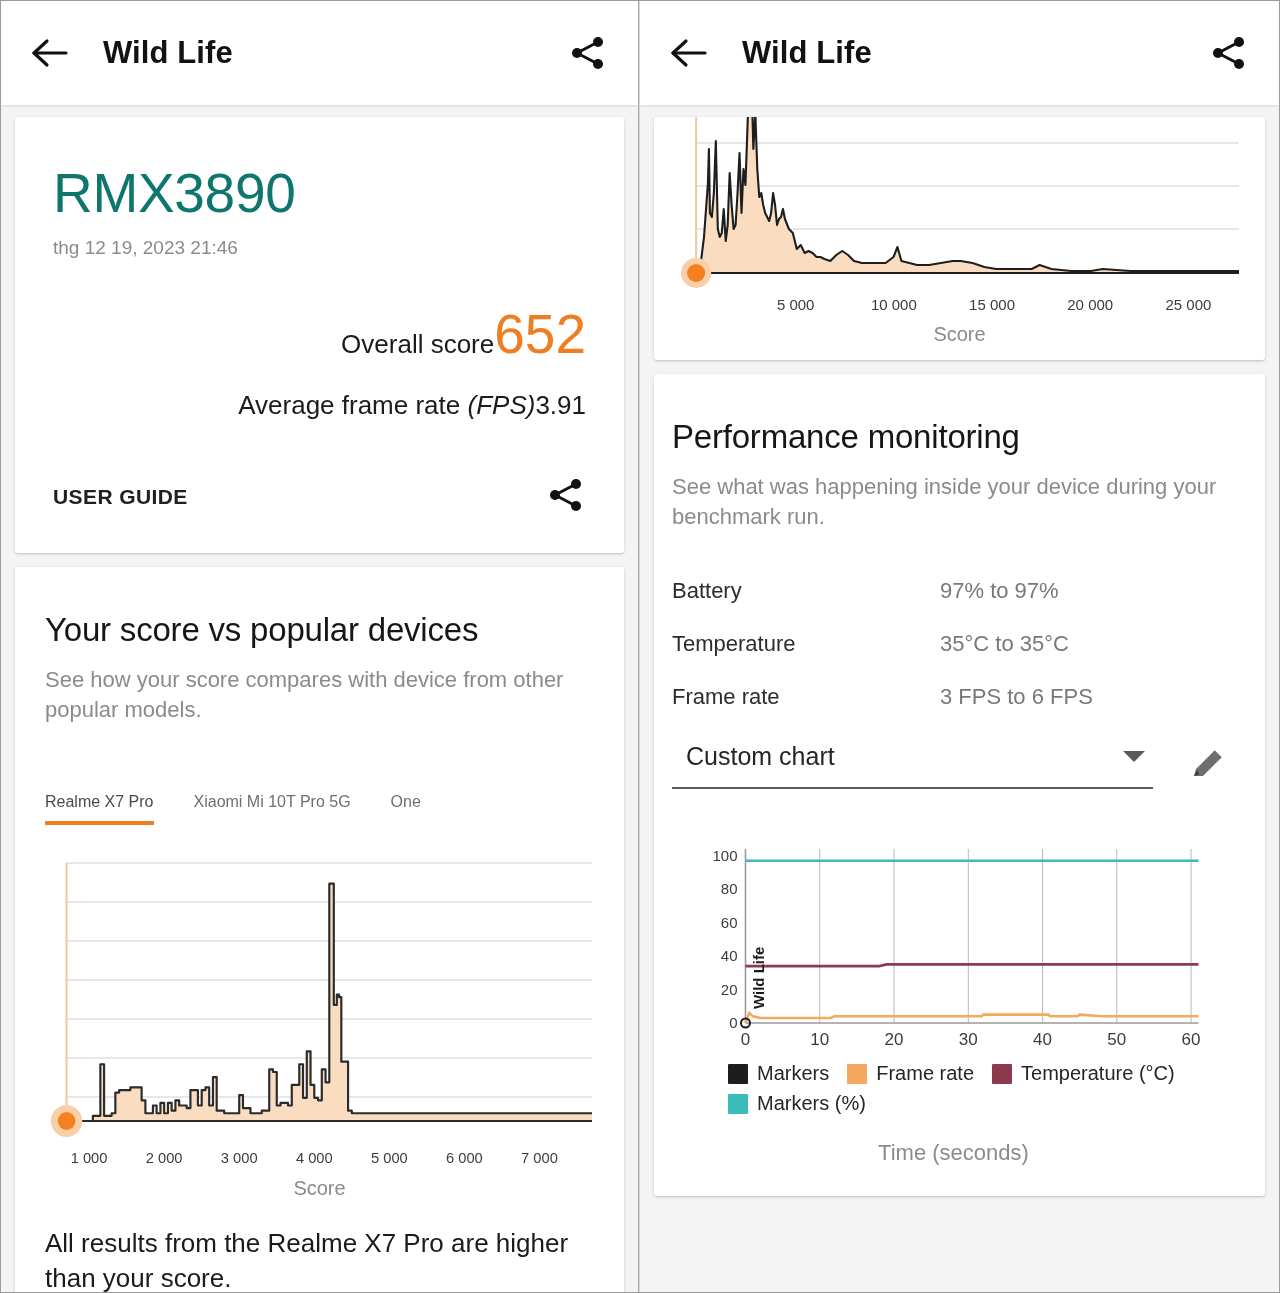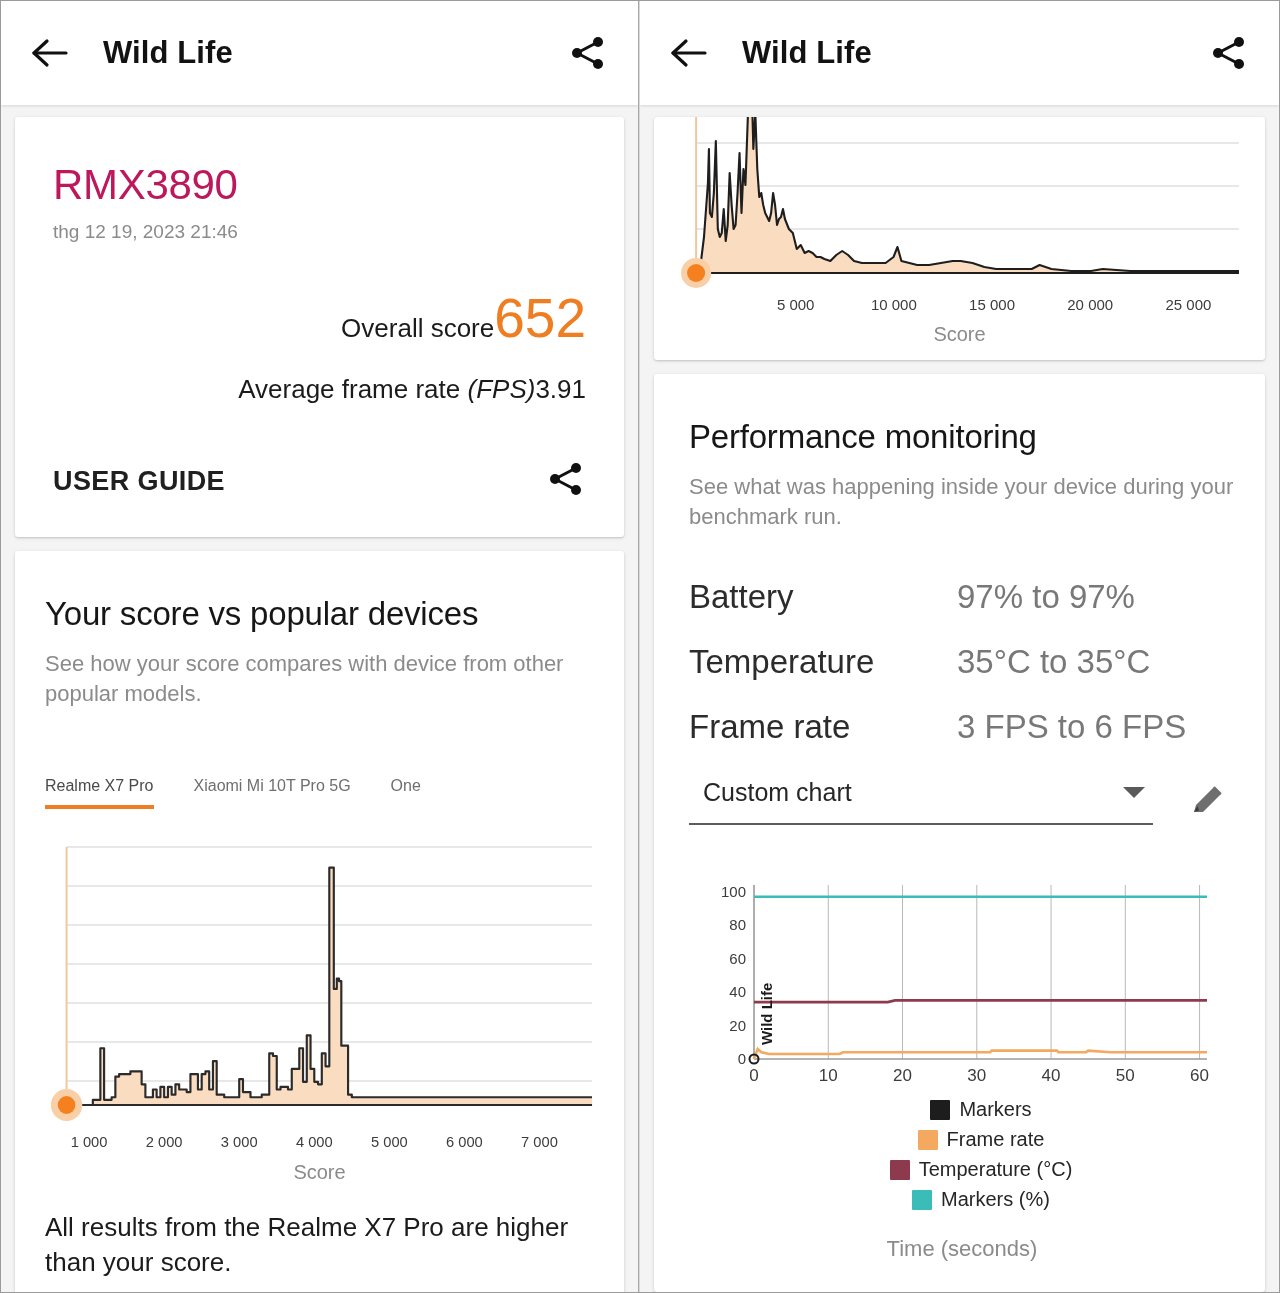--- a/index.html
+++ b/index.html
@@ -50,36 +50,36 @@
   .card {
     background: #ffffff;
     border-radius: 3px;
     box-shadow: 0 1px 2px rgba(0,0,0,.16), 0 1px 5px rgba(0,0,0,.07);
     margin-bottom: 14px;
     position: relative;
   }
 
   
   .summary { padding: 44px 38px 34px 38px; }
-  .device-name { font-size: 42px; color: #be185d; font-weight: 400; letter-spacing: -.3px;}
+  .device-name { font-size: 55px; color: #0f766e; font-weight: 400; letter-spacing: -.3px;}
   .device-date { font-size: 19px; color: #8b8b8b; margin-top: 12px; }
   .row-line {
     display: flex; align-items: baseline; justify-content: flex-end;
     margin-top: 52px;
   }
   .row-line.tight { margin-top: 30px; }
   .row-label { font-size: 26px; color: #1b1b1b; }
   .row-label i { font-style: italic; }
   .score-big { font-size: 55px; color: #ef7d22; line-height: .85; font-weight: 400;}
   .row-value { font-size: 26px; color: #1b1b1b; }
   .guide-row {
     display: flex; align-items: center; justify-content: space-between;
     margin-top: 54px;
   }
-  .guide-link { font-size: 27px; font-weight: bold; color: #202020; letter-spacing: .4px; cursor: pointer; }
+  .guide-link { font-size: 21px; font-weight: bold; color: #202020; letter-spacing: .4px; cursor: pointer; }
 
   
   .compare { padding: 44px 30px 26px 30px; }
   .sec-title { font-size: 33px; color: #161616; letter-spacing: -.2px;}
   .sec-sub { font-size: 22px; color: #8b8b8b; line-height: 1.37; margin-top: 16px; }
 
   .tabs { display: flex; align-items: flex-end; margin-top: 44px; height: 56px; overflow: hidden; }
   .tab { font-size: 16px; color: #6f6f6f; padding: 0 0 14px 0; margin-right: 40px; white-space: nowrap; cursor: pointer; position: relative;}
   .tab.active { color: #4a4a4a; }
   .tab.active::after {
@@ -89,41 +89,41 @@
 
   
   .dist-chart { margin-top: 30px; position: relative; }
   .axis-title { text-align: center; font-size: 20px; color: #8b8b8b; margin-top: 2px; }
 
   .hist-wrap { position: relative; }
   .hist-wrap svg { display: block; width: 100%; }
 
   
   .top-chart-card { padding: 0 0 14px 0; margin-bottom: 14px; overflow: hidden;}
-  .perf { padding: 44px 30px 30px 35px; }
+  .perf { padding: 44px 30px 30px 18px; }
   .perf-rows { margin-top: 46px; }
-  .perf-row { display: flex; font-size: 33px; color: #3c3c3c; margin-bottom: 27px; }
+  .perf-row { display: flex; font-size: 22px; color: #3c3c3c; margin-bottom: 27px; }
   .perf-row .k { width: 268px; color: #2c2c2c;}
   .perf-row .v { color: #787878; }
 
   .select-row { display: flex; align-items: center; margin-top: 22px; }
   .select-box {
     flex: 1;
     border-bottom: 2px solid #5c5c5c;
     display: flex; align-items: center; justify-content: space-between;
     padding: 0 8px 16px 14px;
     cursor: pointer;
   }
   .select-label { font-size: 25px; color: #262626; }
   .caret { width: 0; height: 0; border-left: 11px solid transparent; border-right: 11px solid transparent; border-top: 11px solid #5a5a5a; }
   .edit-btn { width: 56px; height: 56px; margin-left: 26px; display:flex; align-items:center; justify-content:center; cursor:pointer;}
 
   .perf-chart { margin-top: 44px; }
   .legend { margin-top: 6px; padding-left: 56px; }
-  .legend-row { display: flex; align-items: center; flex-wrap: wrap; flex-direction: column; }
+  .legend-row { display: flex; align-items: center; flex-wrap: wrap; }
   .legend-item { display: flex; align-items: center; margin-right: 18px; margin-bottom: 7px; }
   .swatch { width: 20px; height: 20px; margin-right: 9px; border-radius: 1px;}
   .legend-text { font-size: 20px; color: #262626; }
   .time-axis { text-align: center; font-size: 22px; color: #8b8b8b; margin-top: 18px; }
 </style>
 </head>
 <body>
 
 <div class="frame">
 

